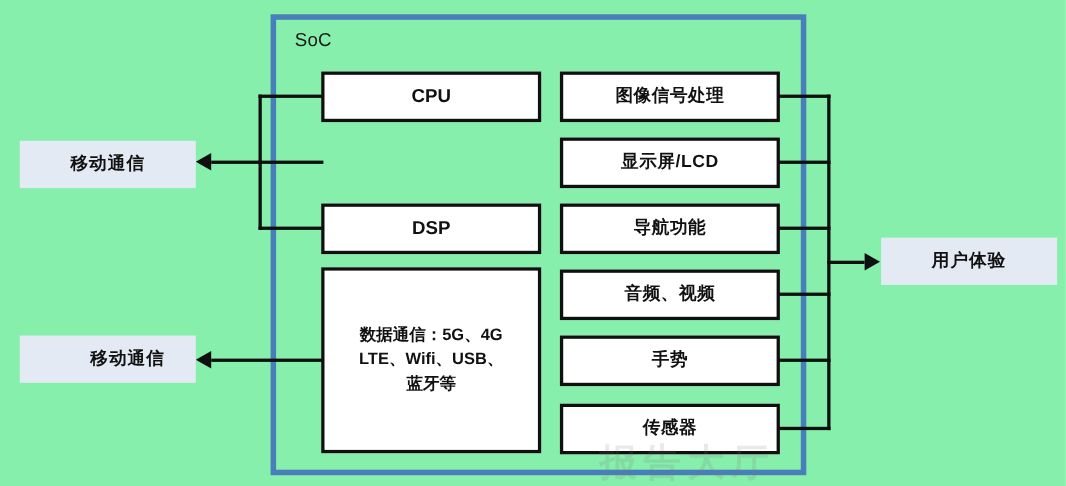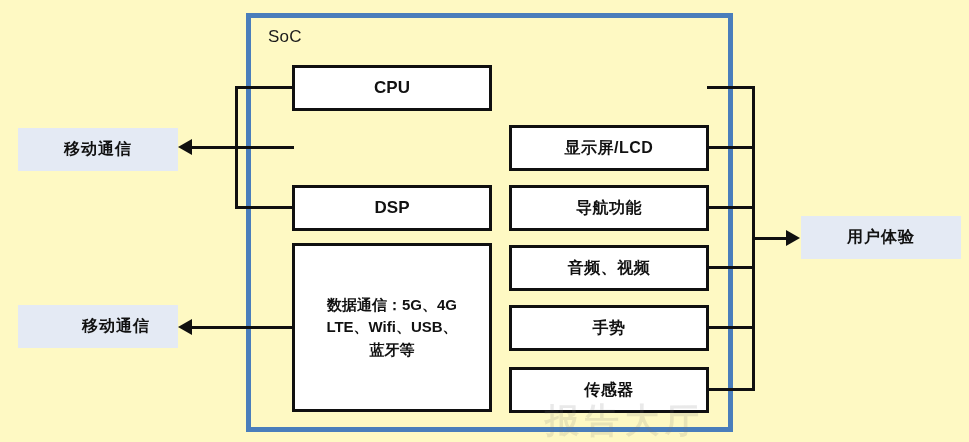--- a/index.html
+++ b/index.html
@@ -4,21 +4,21 @@
 <style>
   html, body {
     margin: 0;
     padding: 0;
     background: #ffffff;
   }
   #canvas {
     position: relative;
     width: 969px;
     height: 442px;
-    background: #fef9c3;
+    background: #86efac;
     font-family: "Liberation Sans", "DejaVu Sans", sans-serif;
     overflow: hidden;
   }
 
   
   .soc-frame {
     position: absolute;
     left: 246px;
     top: 13px;
     width: 487px;
@@ -134,20 +134,23 @@
   </div>
 
   <div class="box multiline" style="left:292px; top:243px; width:200px; height:169px;">
     <div>
       <div>数据通信：5G、4G</div>
       <div>LTE、Wifi、USB、</div>
       <div>蓝牙等</div>
     </div>
   </div>
 
+  <div class="box cjk" style="left:509px; top:65px; width:200px; height:46px;">
+    <span>图像信号处理</span>
+  </div>
 
   <div class="box cjk" style="left:509px; top:125px; width:200px; height:46px;">
     <span>显示屏/LCD</span>
   </div>
 
   <div class="box cjk" style="left:509px; top:185px; width:200px; height:46px;align-items:center;">
     <span>导航功能</span>
   </div>
 
   <div class="box cjk" style="left:509px; top:245px; width:200px; height:46px;">

